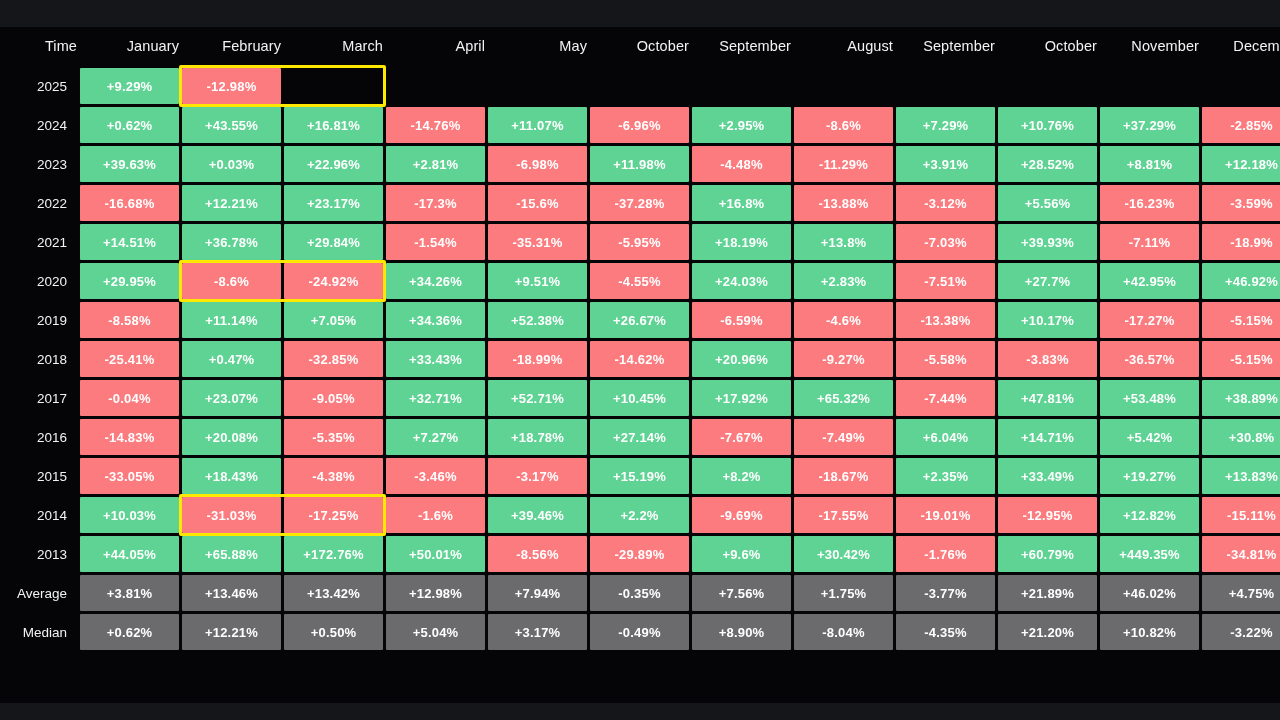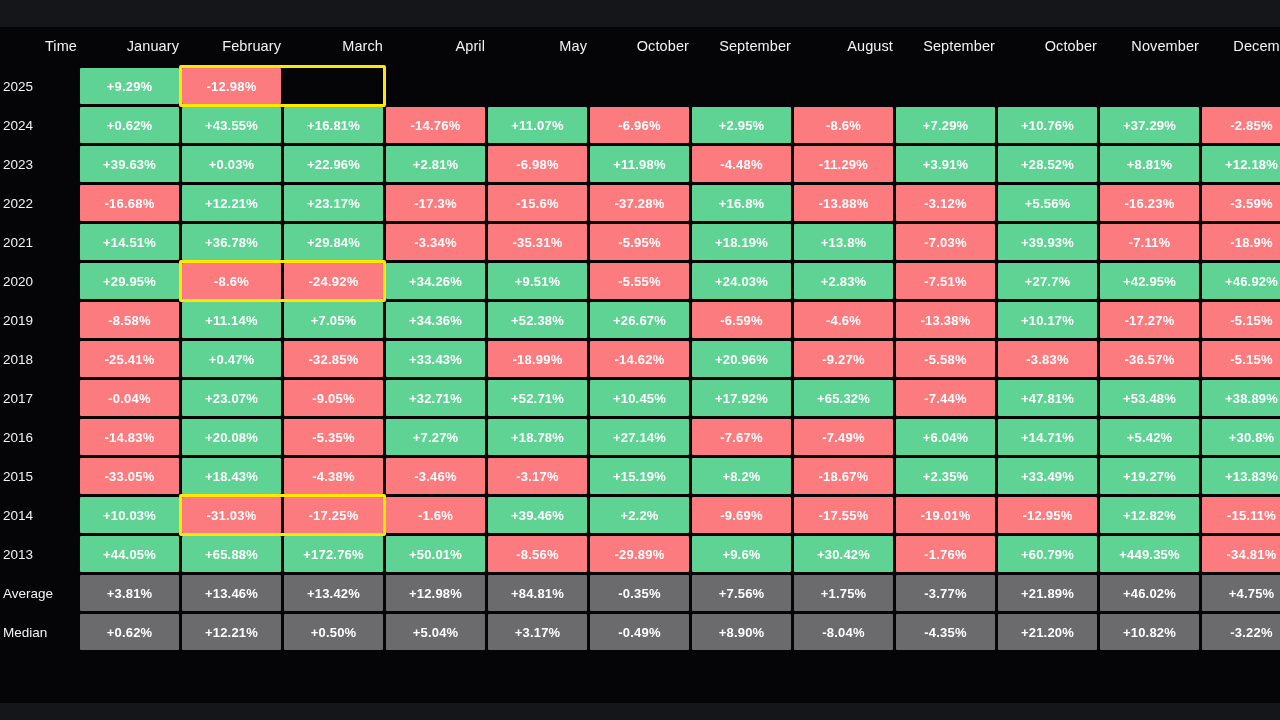--- a/index.html
+++ b/index.html
@@ -70,21 +70,21 @@
 
   thead th.time-head {
     font-size: 14.5px;
   }
 
   tbody th.rowlabel {
     background: transparent;
     color: #f2f3f5;
     font-size: 13.5px;
     font-weight: 400;
-    text-align: left;
+    text-align: right;
     padding-right: 10px;
     vertical-align: middle;
     white-space: nowrap;
   }
 
   tbody td.cell {
     height: 36px;
     text-align: center;
     vertical-align: middle;
     font-size: 13px;
@@ -210,38 +210,38 @@
             <td class="cell neg">-3.12%</td>
             <td class="cell pos">+5.56%</td>
             <td class="cell neg">-16.23%</td>
             <td class="cell neg">-3.59%</td>
           </tr>
           <tr>
             <th class="rowlabel">2021</th>
             <td class="cell pos">+14.51%</td>
             <td class="cell pos">+36.78%</td>
             <td class="cell pos">+29.84%</td>
-            <td class="cell neg">-3.34%</td>
+            <td class="cell neg">-1.54%</td>
             <td class="cell neg">-35.31%</td>
             <td class="cell neg">-5.95%</td>
             <td class="cell pos">+18.19%</td>
             <td class="cell pos">+13.8%</td>
             <td class="cell neg">-7.03%</td>
             <td class="cell pos">+39.93%</td>
             <td class="cell neg">-7.11%</td>
             <td class="cell neg">-18.9%</td>
           </tr>
           <tr>
             <th class="rowlabel">2020</th>
             <td class="cell pos">+29.95%</td>
             <td class="cell neg">-8.6%</td>
             <td class="cell neg">-24.92%</td>
             <td class="cell pos">+34.26%</td>
             <td class="cell pos">+9.51%</td>
-            <td class="cell neg">-5.55%</td>
+            <td class="cell neg">-4.55%</td>
             <td class="cell pos">+24.03%</td>
             <td class="cell pos">+2.83%</td>
             <td class="cell neg">-7.51%</td>
             <td class="cell pos">+27.7%</td>
             <td class="cell pos">+42.95%</td>
             <td class="cell pos">+46.92%</td>
           </tr>
           <tr>
             <th class="rowlabel">2019</th>
             <td class="cell neg">-8.58%</td>
@@ -346,21 +346,21 @@
             <td class="cell pos">+60.79%</td>
             <td class="cell pos">+449.35%</td>
             <td class="cell neg">-34.81%</td>
           </tr>
           <tr>
             <th class="rowlabel">Average</th>
             <td class="cell summary">+3.81%</td>
             <td class="cell summary">+13.46%</td>
             <td class="cell summary">+13.42%</td>
             <td class="cell summary">+12.98%</td>
-            <td class="cell summary">+84.81%</td>
+            <td class="cell summary">+7.94%</td>
             <td class="cell summary">-0.35%</td>
             <td class="cell summary">+7.56%</td>
             <td class="cell summary">+1.75%</td>
             <td class="cell summary">-3.77%</td>
             <td class="cell summary">+21.89%</td>
             <td class="cell summary">+46.02%</td>
             <td class="cell summary">+4.75%</td>
           </tr>
           <tr>
             <th class="rowlabel">Median</th>

